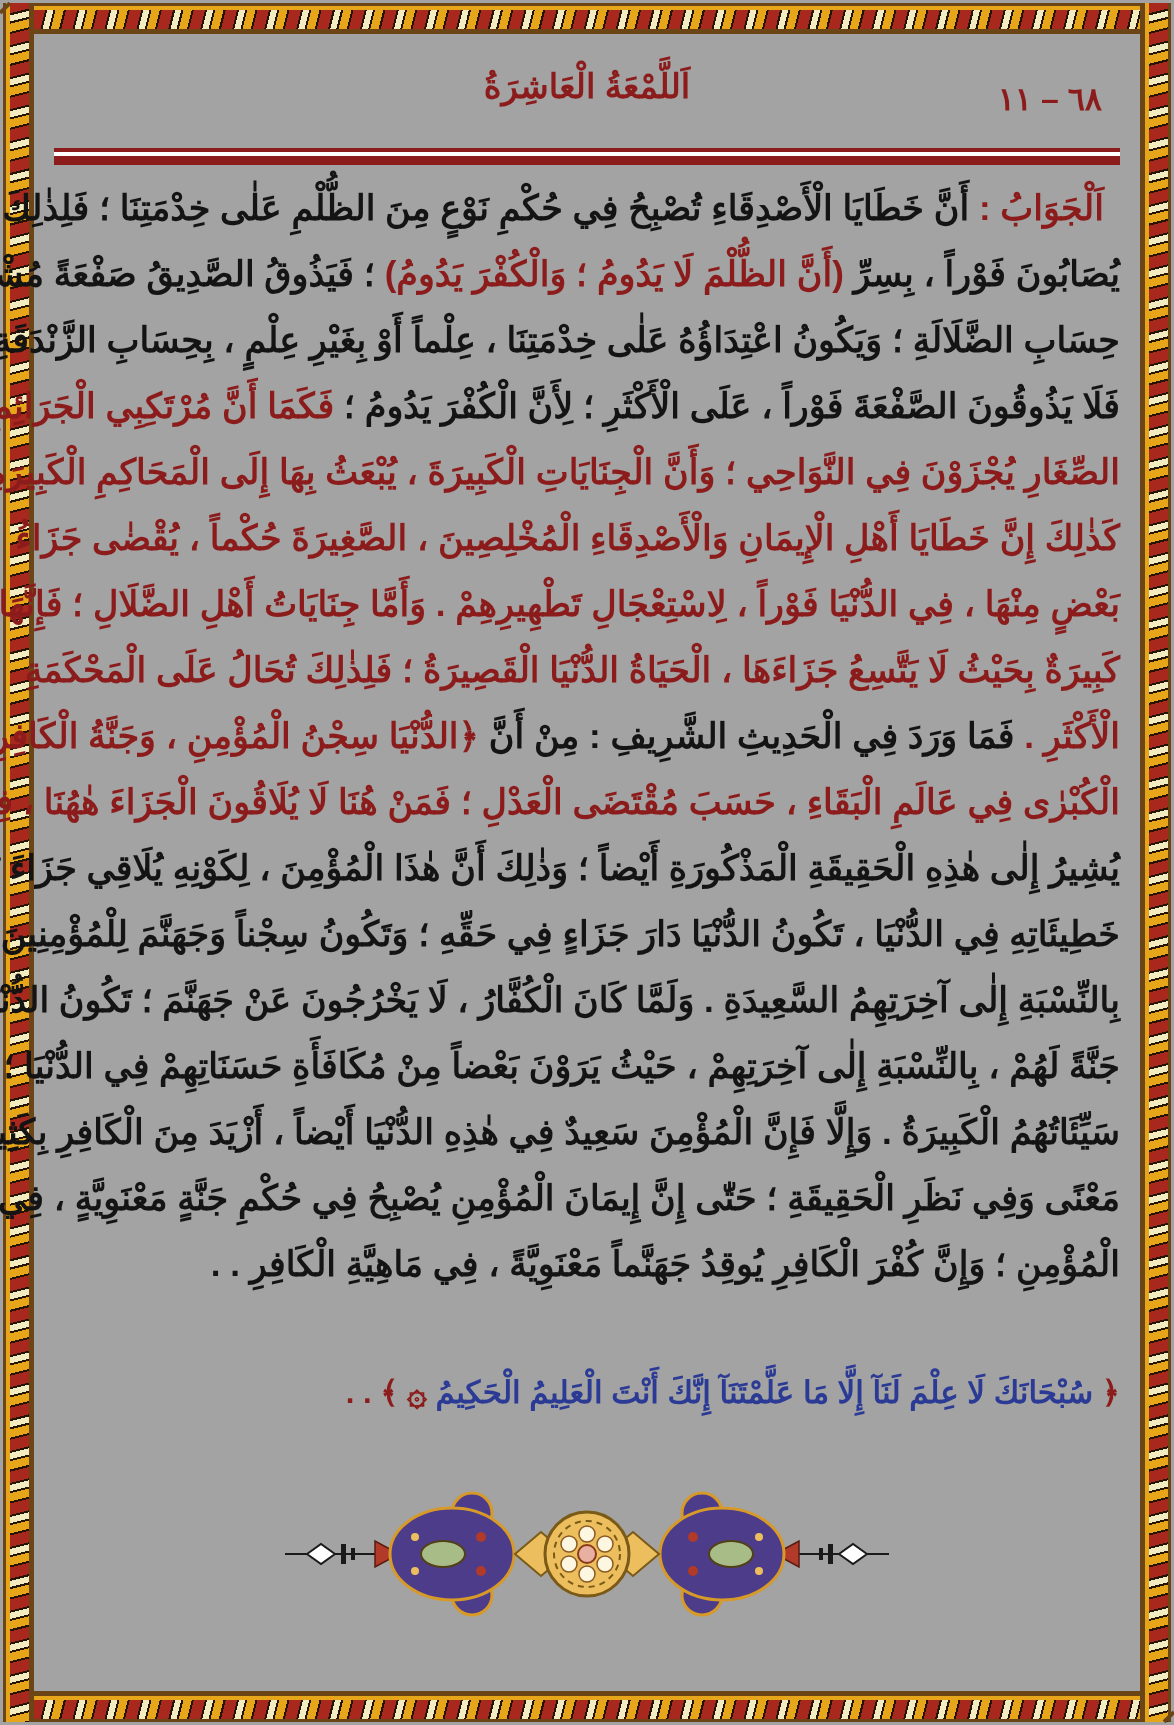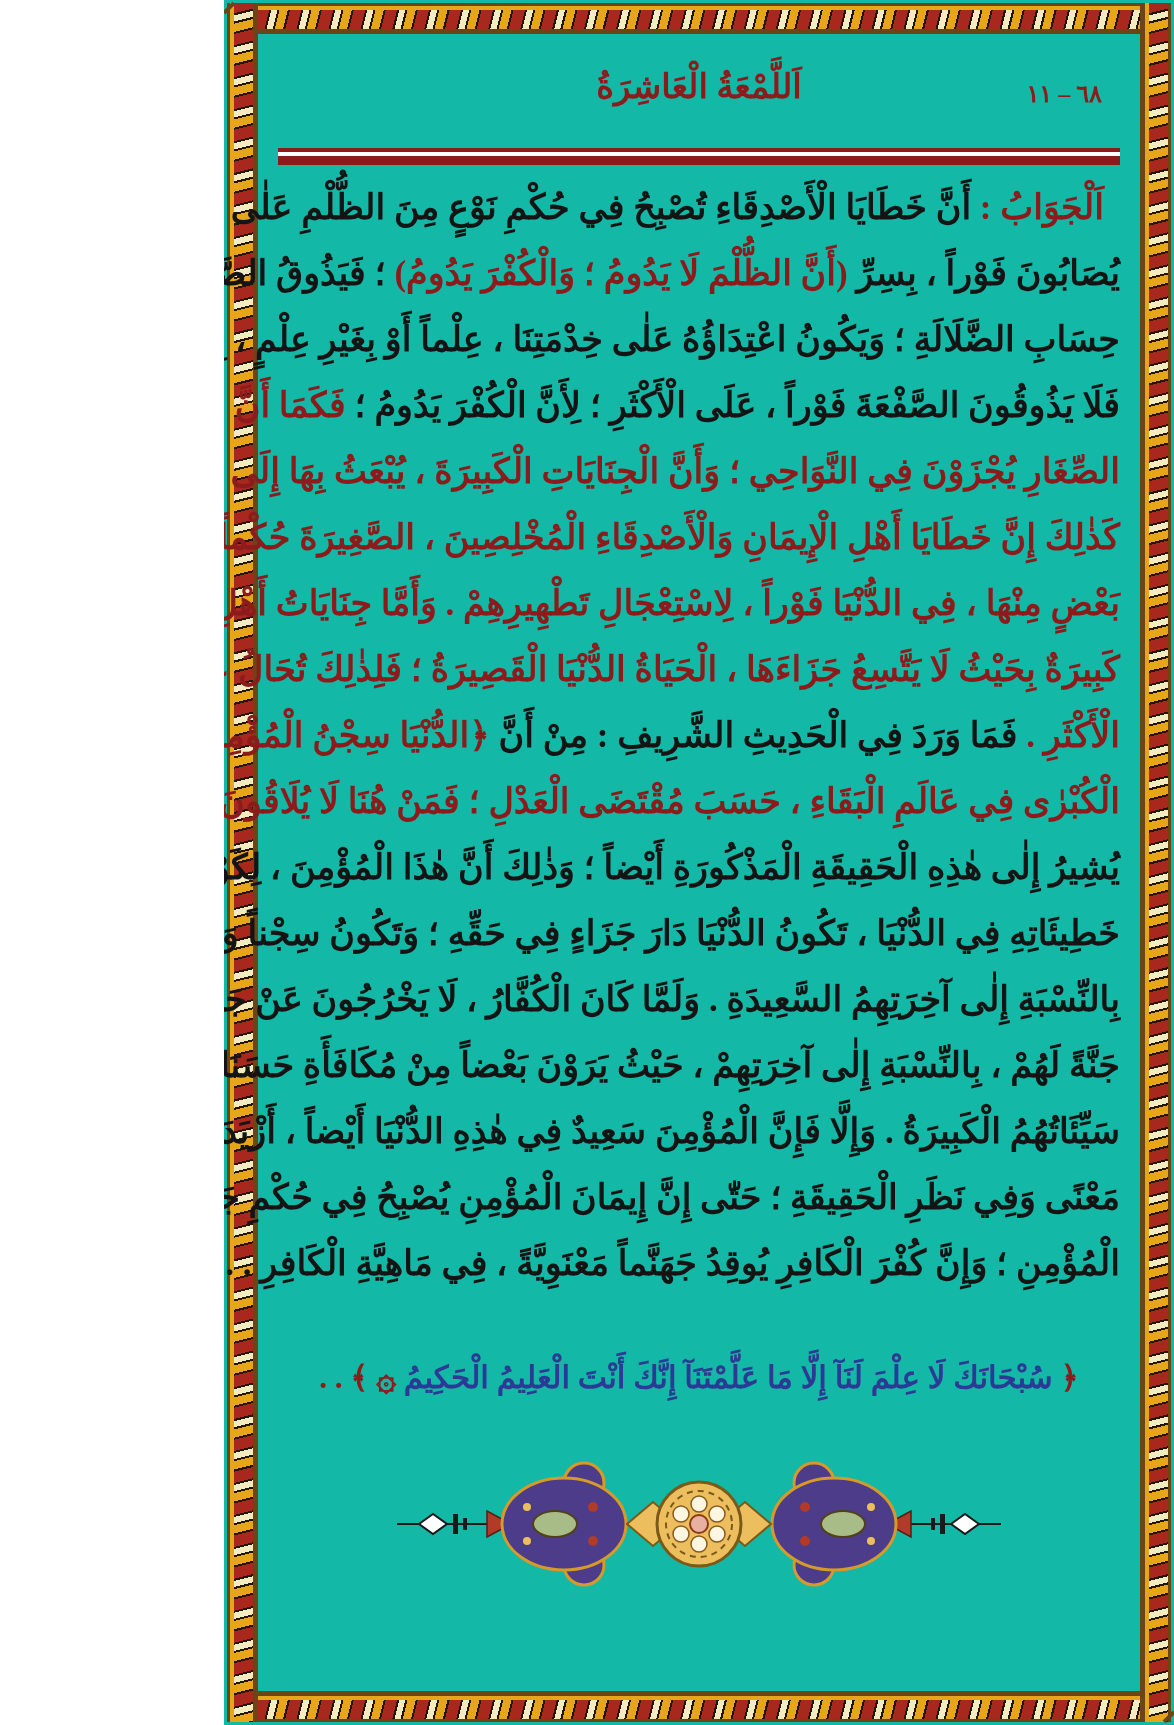--- a/index.html
+++ b/index.html
@@ -1,20 +1,20 @@
 <!DOCTYPE html>
 <html lang="ar" dir="rtl" style="--maroon: #8C1C1C; --ink: #141414; --blue: #2B3A94; --frame-brown: #6B4516; --chain-red: #A8281E; --chain-gold: #E7A519; --chain-cream: #F2ECC0; --orn-purple: #4C3C8A; --orn-gold: #ECBE5E; --orn-deep-gold: #D79A28; --orn-red: #B13A28; --orn-green: #A8BC88; --orn-line: #1A1A1A;"><head>
 <meta charset="utf-8">
 <style>
   html,body{margin:0;padding:0;background:#ffffff;}
   .page{
     position:relative;
-    width:950px;height:1725px;
-    background:#14b8a6;
-    font-family:Liberation Serif, serif;
+    width:1174px;height:1725px;
+    background:#a3a3a3;
+    font-family:Liberation Sans, sans-serif;
     overflow:hidden;
   }
   
   .b-band{position:absolute;box-sizing:border-box;}
   .b-top,.b-bottom{
     left:3px;right:3px;height:31px;
     border-top:3px solid var(--frame-brown);
     border-bottom:5px solid var(--frame-brown);
     background-image:
       linear-gradient(to bottom, var(--chain-gold) 0 4px, rgba(0,0,0,0) 4px),
@@ -55,21 +55,21 @@
   }
   .pagenum{
     position:absolute;top:44px;left:8px;  
     left:auto;right:auto;
   }
   .pagenum{
     position:absolute;top:44px;
     right:auto;left:18px; 
   }
   
-  .pagenum{left:auto;right:18px;font-size:24px;font-weight:bold;color:var(--maroon);direction:rtl;}
+  .pagenum{left:auto;right:18px;font-size:32px;font-weight:bold;color:var(--maroon);direction:rtl;}
   .divider{margin-top:0;}
   .d-thin{height:4px;background:var(--maroon);}
   .d-gap{height:4px;background:#ffffff;}
   .d-thick{height:9px;background:var(--maroon);}
   
   .body-text{
     direction:rtl;
     margin-top:10px;
     font-weight:bold;
     font-size:35px;
@@ -83,24 +83,23 @@
   }
   .bline.nojust{text-align:right;text-align-last:right;}
   .bline.indent{padding-right:16px;}
   .seg-k{color:var(--ink);}
   .seg-r{color:var(--maroon);}
   .seg-b{color:var(--blue);}
   
   .verse{
     direction:rtl;
     margin-top:52px;
-    text-align:center;
     font-weight:bold;
     font-size:31px;
-    line-height:57px;
+    line-height:88px;
     white-space:nowrap;
   }
   .verse .seg-rosette{font-size:34px;vertical-align:-2px;color:var(--maroon);}
   
   .ornament-wrap{margin-top:52px;text-align:center;}
 </style>
 </head>
 <body>
 
 <div class="page">

